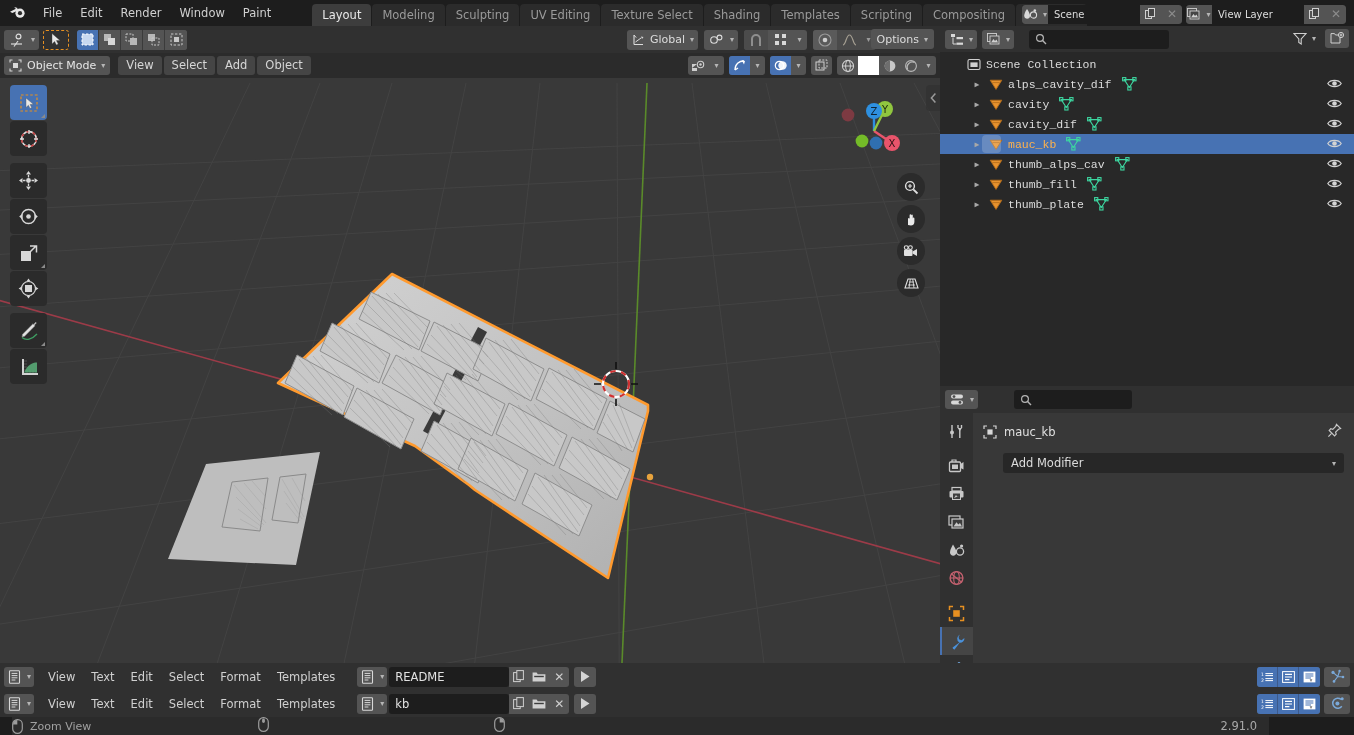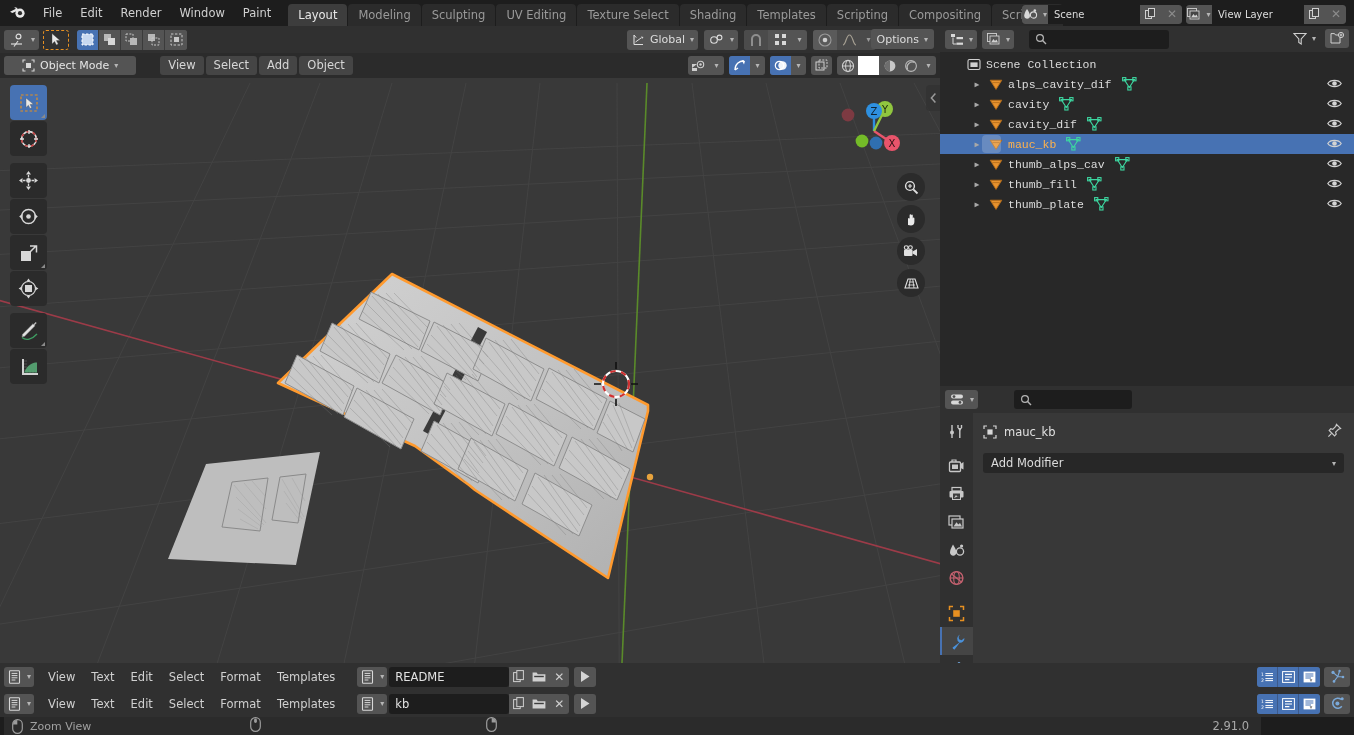--- a/index.html
+++ b/index.html
@@ -20,21 +20,21 @@
     background: #1d1d1d; display: flex; align-items: flex-end;
   }
   .blender-logo {
     width: 34px; height: 26px; display: flex; align-items: center; justify-content: center;
     padding-bottom: 3px;
   }
   .menu-item {
     padding: 0 9px; height: 22px; line-height: 22px; color: #d0d0d0; font-size: 11.5px;
     cursor: default; white-space: nowrap;
   }
-  .wstabs { display: flex; align-items: flex-end; height: 26px; margin-left: 8px; }
+  .wstabs { display: flex; align-items: flex-end; height: 26px; margin-left: 32px; }
   .wstab {
     height: 22px; line-height: 22px; padding: 0 10px; color: #9a9a9a; font-size: 11.5px;
     background: #2b2b2b; border-radius: 4px 4px 0 0; margin-right: 1px; white-space: nowrap;
   }
   .wstab.active { background: #3d3d3d; color: #e8e8e8; }
   .topbar-right {
     position: absolute; right: 0; top: 2px; height: 24px; display: flex; align-items: center;
   }
   .id-block {
     display: flex; align-items: center; height: 19px; background: #282828;
@@ -78,21 +78,21 @@
   .viewport {
     position: absolute; left: 0; top: 53px; width: 940px; height: 610px;
     background: #393939; overflow: hidden;
   }
   .vp-header {
     position: absolute; left: 0; top: 0; width: 940px; height: 25px;
     background: rgba(41,41,41,0.88); display: flex; align-items: center; padding: 0 4px; z-index: 20;
   }
   .mode-dd {
     display: flex; align-items: center; height: 19px; background: #545454; border-radius: 3px;
-    padding: 0 18px; margin-right: 24px; font-size: 11px;
+    padding: 0 5px; margin-right: 8px; font-size: 11px;
   }
   .vh-menu { padding: 0 8px; height: 19px; line-height: 19px; font-size: 11.5px; color: #d6d6d6;
     background: #454545; border-radius: 3px; margin-right: 2px; }
   .vh-right { position: absolute; right: 4px; top: 3px; display: flex; align-items: center; }
   .vh-box { display:flex; align-items:center; height:19px; background:#545454; border-radius:3px;
     margin-left: 5px; overflow:hidden;}
   .vh-box .b { width: 21px; height: 19px; display:flex;align-items:center;justify-content:center; }
   .vh-box .b.active { background: #4772b3; }
   .vh-box .b.white { background: #ffffff; }
   .vh-box .chevb { width: 15px; height: 19px; display:flex;align-items:center;justify-content:center;
@@ -188,20 +188,21 @@
     position: absolute; left: 33px; top: 27px; width: 381px; height: 250px; background: #383838;
     padding: 8px 10px;
   }
   .breadcrumb { display: flex; align-items: center; height: 22px; position: relative; }
   .bc-name { margin-left: 7px; font-size: 11.5px; color: #e0e0e0; }
   .pin { position: absolute; right: 2px; top: 2px; }
   .add-mod {
     margin-top: 10px; height: 20px; background: #272727; border-radius: 3px;
     display: flex; align-items: center; padding: 0 8px; font-size: 11.5px; color: #dcdcdc;
     position: relative;
+    margin-left: 20px;
   }
   .add-mod .chev { position: absolute; right: 8px; }
 
   
   .texted {
     position: absolute; left: 0; width: 1354px; height: 27px; background: #303030;
     display: flex; align-items: center; padding: 0 4px;
   }
   .texted1 { top: 663px; }
   .texted2 { top: 690px; }
@@ -218,22 +219,22 @@
   .te-right { position: absolute; right: 4px; display: flex; align-items: center; }
   .te-toggles { display: flex; background: #545454; border-radius: 3px; overflow: hidden; }
   .te-toggles .tg { width: 21px; height: 20px; display:flex;align-items:center;justify-content:center;
     background: #4772b3; border-right: 1px solid #3d5a8a;}
   .te-toggles .tg:last-child { border-right: none; }
   .te-ed-ico { width: 26px; height: 20px; display:flex;align-items:center;justify-content:center;
     background:#545454; border-radius:3px; margin-left: 4px;}
 
   
   .statusbar {
-    position: absolute; left: 4px; top: 717px; width: 1257px; height: 18px;
-    background: #2b2b2b; display: flex; align-items: center; padding: 0 8px;
+    position: absolute; left: 12px; top: 717px; width: 1257px; height: 18px;
+    background: #2b2b2b; display: flex; align-items: center; padding: 0 0;
   }
   .sb-item { display: flex; align-items: center; font-size: 11px; color: #a0a0a0; }
   .sb-ver { position: absolute; right: 12px; font-size: 11.5px; color: #a8a8a8; }
   .sb-mouse1 { position: absolute; left: 246px; }
   .sb-mouse2 { position: absolute; left: 482px; }
 </style>
 </head>
 <body>
 
 <div class="app">

